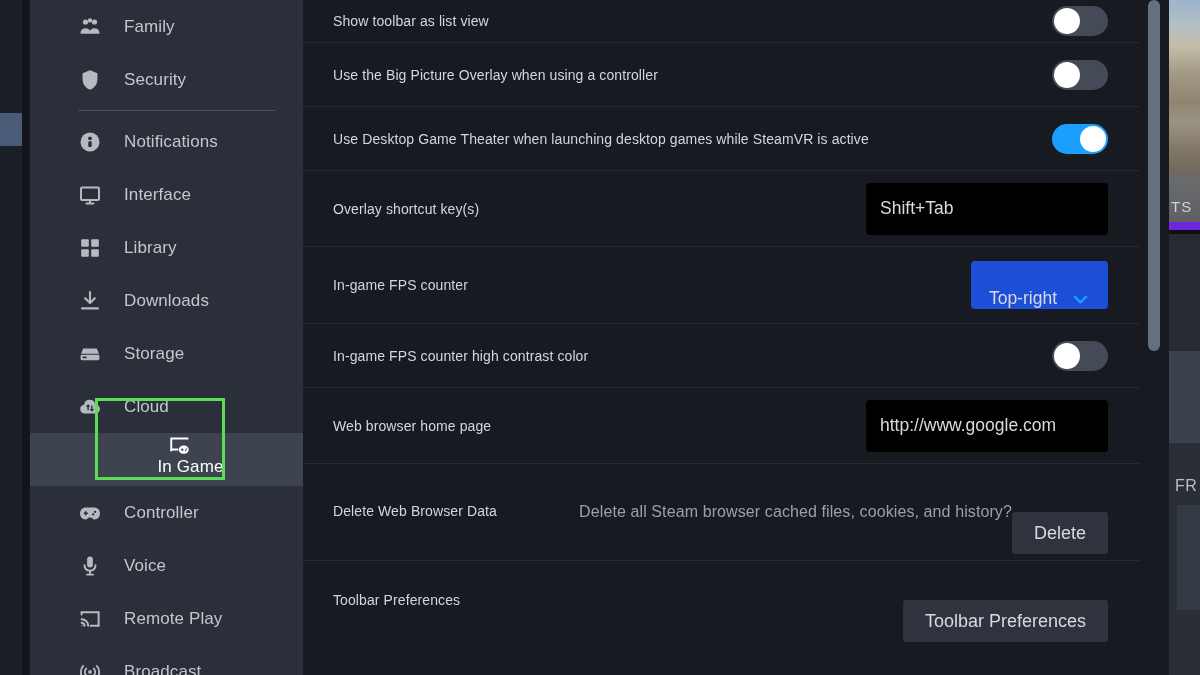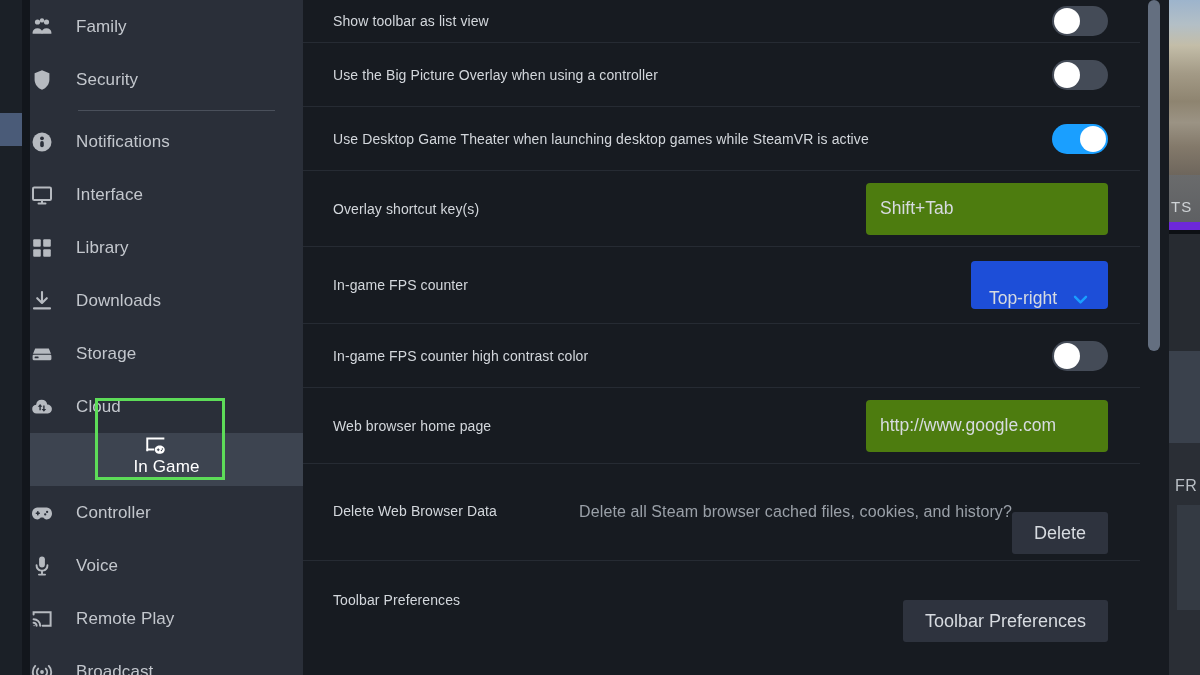--- a/index.html
+++ b/index.html
@@ -27,20 +27,21 @@
 
   
   .sidebar {
     position: absolute; left: 30px; top: 0; width: 273px; height: 675px;
     background: #2a2f39;
   }
   .nav-item {
     position: relative;
     display: flex; align-items: center;
     height: 53px;
+    padding-left: 48px;
     cursor: default;
   }
   .nav-item.selected { background: #3d4450; flex-direction: column; }
   .nav-ico {
     width: 24px; height: 24px;
     margin-right: 22px;
     flex: 0 0 24px;
     display: flex; align-items: center; justify-content: center;
     color: #b6bac0;
   }
@@ -99,21 +100,21 @@
     position: absolute; top: 2px; left: 2px;
     width: 26px; height: 26px; border-radius: 50%;
     background: #ffffff;
   }
   .toggle.on .knob { left: 28px; }
 
   
   .field {
     flex: 0 0 auto;
     width: 242px; height: 52px;
-    background: #4d7c0f; border-radius: 4px;
+    background: #000000; border-radius: 4px;
     display: flex; align-items: center;
     padding: 0 14px;
     font-size: 17.5px; color: #d7dbe0;
     cursor: text;
     white-space: nowrap;
   }
 
   
   .dropdown {
     flex: 0 0 auto;

